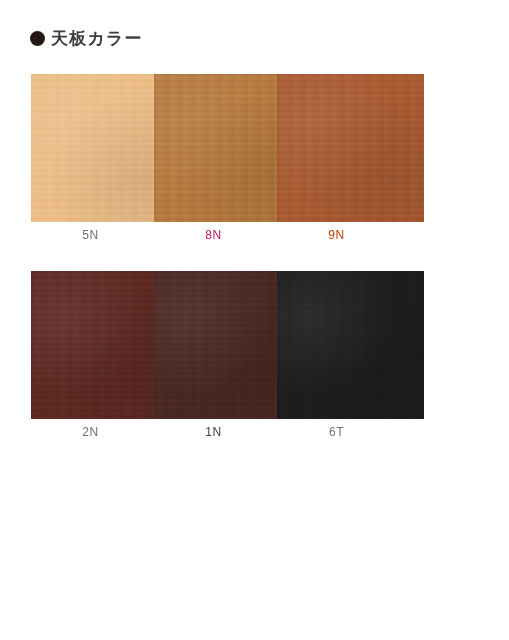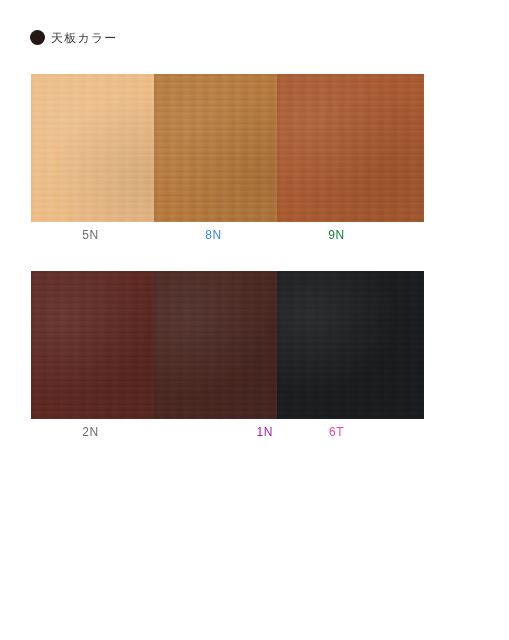--- a/index.html
+++ b/index.html
@@ -26,26 +26,26 @@
   }
   .bullet-dot {
     width: 15px;
     height: 15px;
     border-radius: 50%;
     background: #231815;
     flex: 0 0 auto;
     display: block;
   }
   .header-title {
-    font-size: 12px;
+    font-size: 17px;
     line-height: 1;
     color: #3c3c3c;
     letter-spacing: 1.2px;
     white-space: nowrap;
-    font-weight: 400;
+    font-weight: 700;
   }
 
   
   .grid {
     position: absolute;
     left: 31px;
     top: 74px;
     width: 450px;
     display: flex;
     flex-wrap: wrap;
@@ -120,38 +120,38 @@
 
 <div class="grid">
 
   <div class="cell">
     <span class="swatch" style="background-color:#ecbd88;"></span>
     <span class="label" style="color: rgb(110, 110, 110);">5N</span>
   </div>
 
   <div class="cell">
     <span class="swatch" style="background-color:#b57a3f;"></span>
-    <span class="label" style="color: #3b82f6;">8N</span>
+    <span class="label" style="color: #be185d;">8N</span>
   </div>
 
   <div class="cell">
     <span class="swatch" style="background-color:#a85b32;"></span>
-    <span class="label" style="color: #15803d;">9N</span>
+    <span class="label" style="color: #c2410c;">9N</span>
   </div>
 
 
   <div class="cell">
     <span class="swatch" style="background-color:#5e2923;"></span>
     <span class="label" style="color: rgb(110, 110, 110);">2N</span>
   </div>
 
   <div class="cell">
     <span class="swatch" style="background-color:#4a2822;"></span>
-    <span class="label" style="color: #a21caf; text-align: right;">1N</span>
+    <span class="label" style="color: #404040;">1N</span>
   </div>
 
 
   <div class="cell">
     <span class="swatch" style="background-color:#1c1d1f;"></span>
-    <span class="label" style="color: #ec4899;">6T</span>
+    <span class="label" style="color: #737373;">6T</span>
   </div>
 
 </div>
 
 </body></html>

